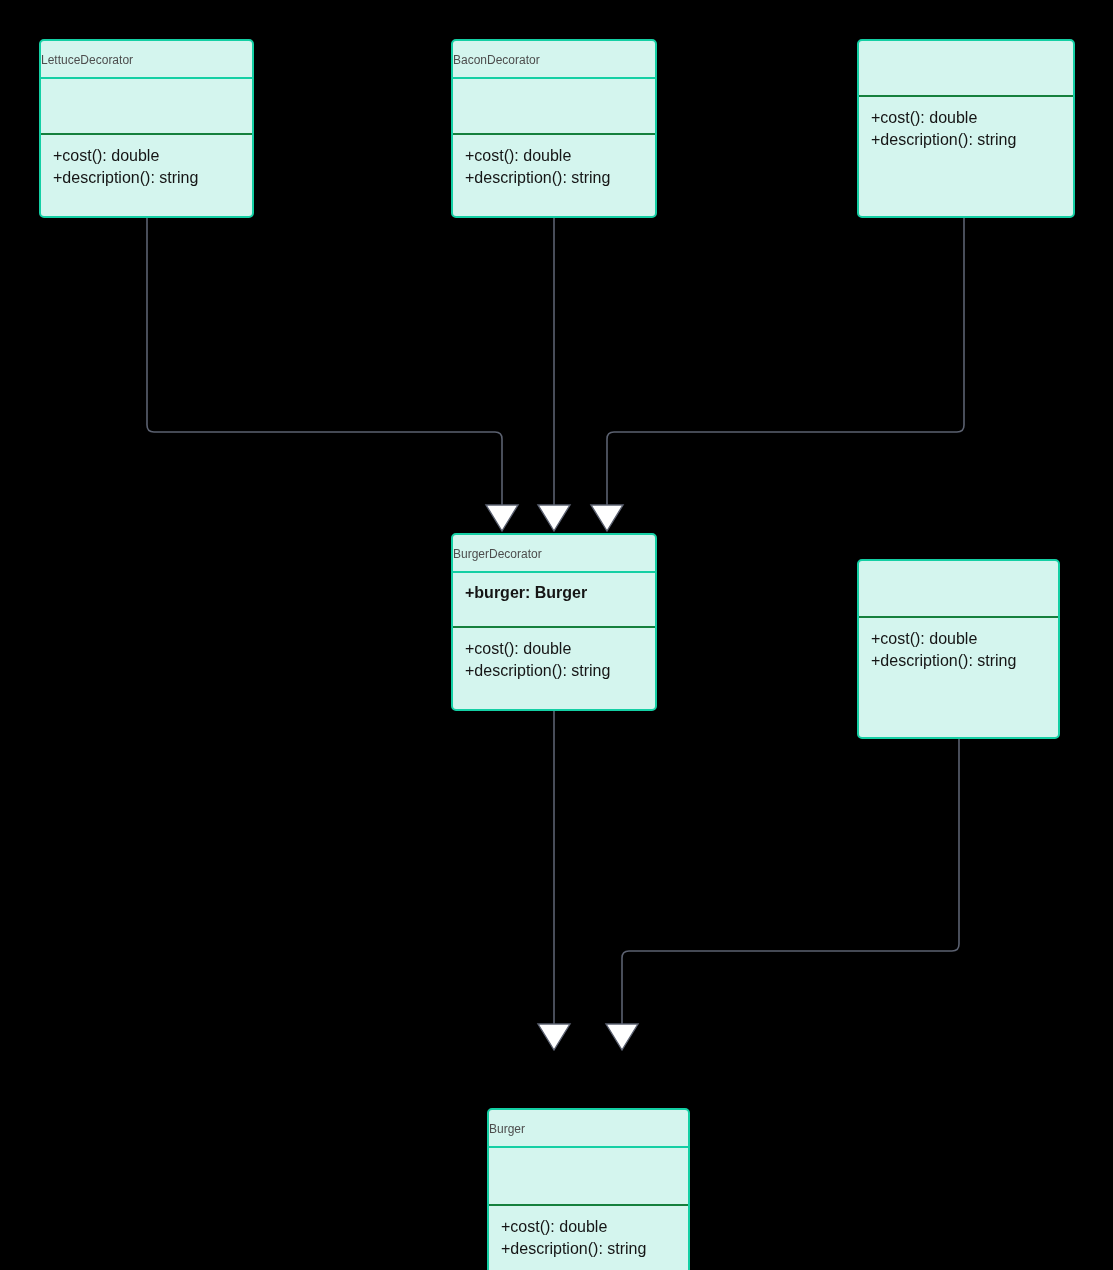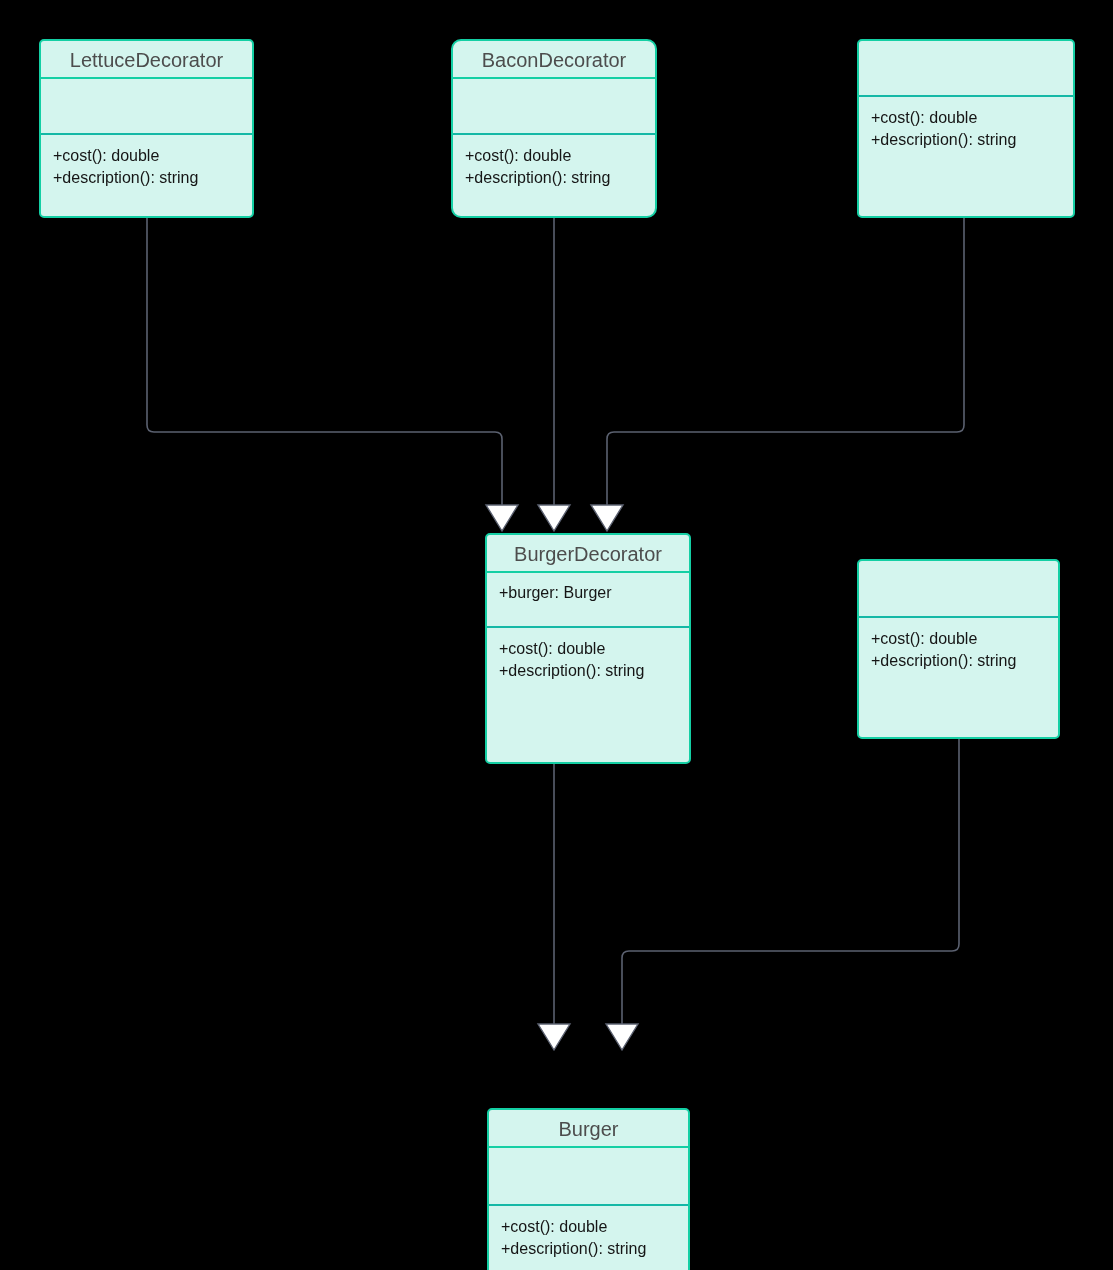--- a/index.html
+++ b/index.html
@@ -33,31 +33,31 @@
     background: #d4f5ee;
     border: 2px solid #14cfa4;
     border-radius: 5px;
     overflow: hidden;
     z-index: 3;
   }
   .uml-title {
     box-sizing: border-box;
     height: 38px;
     line-height: 38px;
-    text-align: center;
-    font-size: 20px;
+    font-size: 12px;
     color: #4d4d4d;
     border-bottom: 2px solid #14cfa4;
     white-space: nowrap;
   }
   .uml-attrs {
     box-sizing: border-box;
-    border-bottom: 2px solid #14b8a6;
+    border-bottom: 2px solid #15803d;
     padding: 8px 12px 26px 12px;
     min-height: 48px;
+    font-weight: bold;
   }
   .uml-ops {
     box-sizing: border-box;
     padding: 10px 12px 12px 12px;
   }
   .uml-line {
     font-size: 16px;
     color: #151515;
     line-height: 22px;
     white-space: nowrap;
@@ -92,38 +92,38 @@
 
   <div class="uml-class" style="left:39px; top:39px; width:215px; height:179px;">
     <div class="uml-title">LettuceDecorator</div>
     <div class="uml-attrs" style="height:56px;"></div>
     <div class="uml-ops">
       <div class="uml-line">+cost(): double</div>
       <div class="uml-line">+description(): string</div>
     </div>
   </div>
 
-  <div class="uml-class" style="left:451px; top:39px; width:206px; height:179px;border-radius:10px;">
+  <div class="uml-class" style="left:451px; top:39px; width:206px; height:179px;">
     <div class="uml-title">BaconDecorator</div>
     <div class="uml-attrs" style="height:56px;"></div>
     <div class="uml-ops">
       <div class="uml-line">+cost(): double</div>
       <div class="uml-line">+description(): string</div>
     </div>
   </div>
 
   <div class="uml-class" style="left:857px; top:39px; width:218px; height:179px;">
     <div class="uml-attrs" style="height:56px;"></div>
     <div class="uml-ops">
       <div class="uml-line">+cost(): double</div>
       <div class="uml-line">+description(): string</div>
     </div>
   </div>
 
-  <div class="uml-class" style="left:451px; top:533px; width:206px; height:231px;margin-left:34px;">
+  <div class="uml-class" style="left:451px; top:533px; width:206px; height:178px;">
     <div class="uml-title">BurgerDecorator</div>
     <div class="uml-attrs" style="height:55px;">
       <div class="uml-line">+burger: Burger</div>
     </div>
     <div class="uml-ops">
       <div class="uml-line">+cost(): double</div>
       <div class="uml-line">+description(): string</div>
     </div>
   </div>
 

